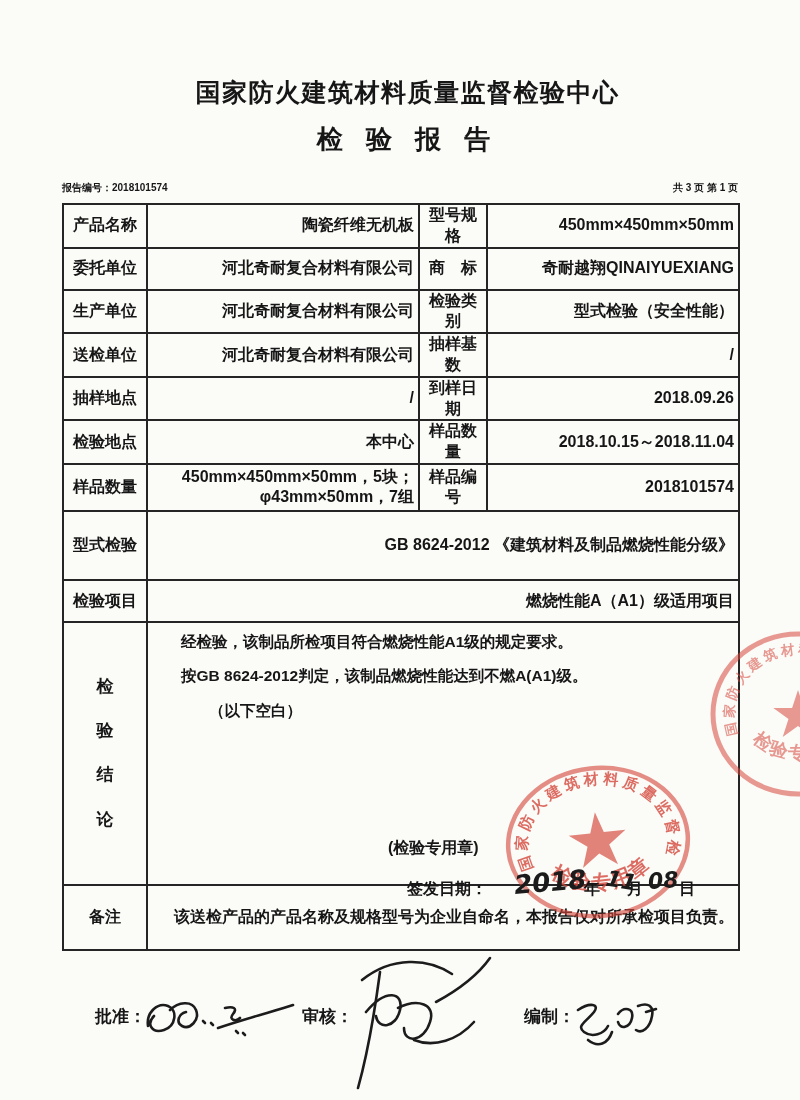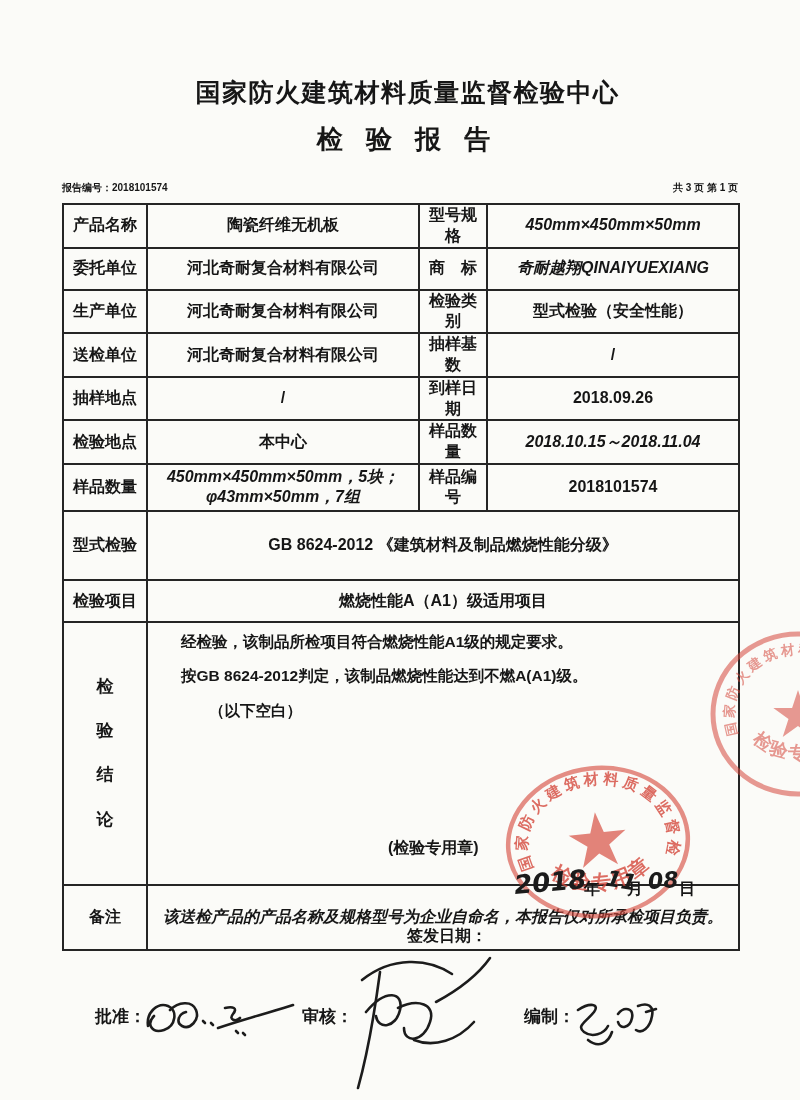--- a/index.html
+++ b/index.html
@@ -25,22 +25,22 @@
   }
   table.report {
     position:absolute; left:62px; top:203px; width:676px;
     border-collapse:collapse; table-layout:fixed;
   }
   table.report td {
     border:2px solid #252525; font-size:16px; font-weight:bold;
     padding:0 4px; line-height:1.3; overflow:hidden;
   }
   td.lab { text-align:center; padding:0 1px; }
-  td.val { text-align:center; padding-left:8px; }
-  td.small { font-size:15.5px;font-style:italic; }
+  td.val { text-align:right; padding-left:8px; }
+  td.small { font-size:15.5px; }
   .vstack {
     display:flex; flex-direction:column; align-items:center; justify-content:center;
     gap:22px; height:100%; font-size:17px;
   }
   td.concl {
     position:relative; padding:0; vertical-align:top; font-weight:bold;
   }
   .cline { position:absolute; font-size:15.5px; white-space:nowrap; }
   .abs { position:absolute; white-space:nowrap; }
   .hand { font-style:italic; color:#1b1b1b; font-family:"DejaVu Sans",sans-serif; }
@@ -155,21 +155,21 @@
       <text font-size="15" letter-spacing="4" fill="#d5493d" opacity="0.8" font-weight="bold">
         <textPath href="#ringPath">国家防火建筑材料质量监督检验中心</textPath>
       </text>
       <text font-size="20" letter-spacing="2" fill="#d5493d" opacity="0.8" font-weight="bold" text-anchor="middle">
         <textPath href="#botPath" startOffset="50%">检验专用章</textPath>
       </text>
     </g>
   </svg>
 
   <div class="abs" style="left:388px; top:838px; font-size:16px; font-weight:bold;">(检验专用章)</div>
-  <div class="abs" style="left:407px; top:879px; font-size:16px; font-weight:bold;margin-top:47px;">签发日期：</div>
+  <div class="abs" style="left:407px; top:879px; font-size:16px; font-weight:bold;">签发日期：</div>
   <div class="abs hand" style="left:514px; top:867px; font-size:26px; transform:rotate(-5deg); font-weight:bold;">2018</div>
   <div class="abs" style="left:584px; top:879px; font-size:16px; font-weight:bold;">年</div>
   <div class="abs hand" style="left:606px; top:868px; font-size:22px; transform:rotate(10deg); font-weight:bold;">11</div>
   <div class="abs" style="left:627px; top:879px; font-size:16px; font-weight:bold;">月</div>
   <div class="abs hand" style="left:648px; top:868px; font-size:22px; transform:rotate(-4deg); font-weight:bold;">08</div>
   <div class="abs" style="left:679px; top:879px; font-size:16px; font-weight:bold;">日</div>
 
   <div class="edge-clip">
     <svg width="200" height="212" viewBox="0 0 200 212">
       <defs>

